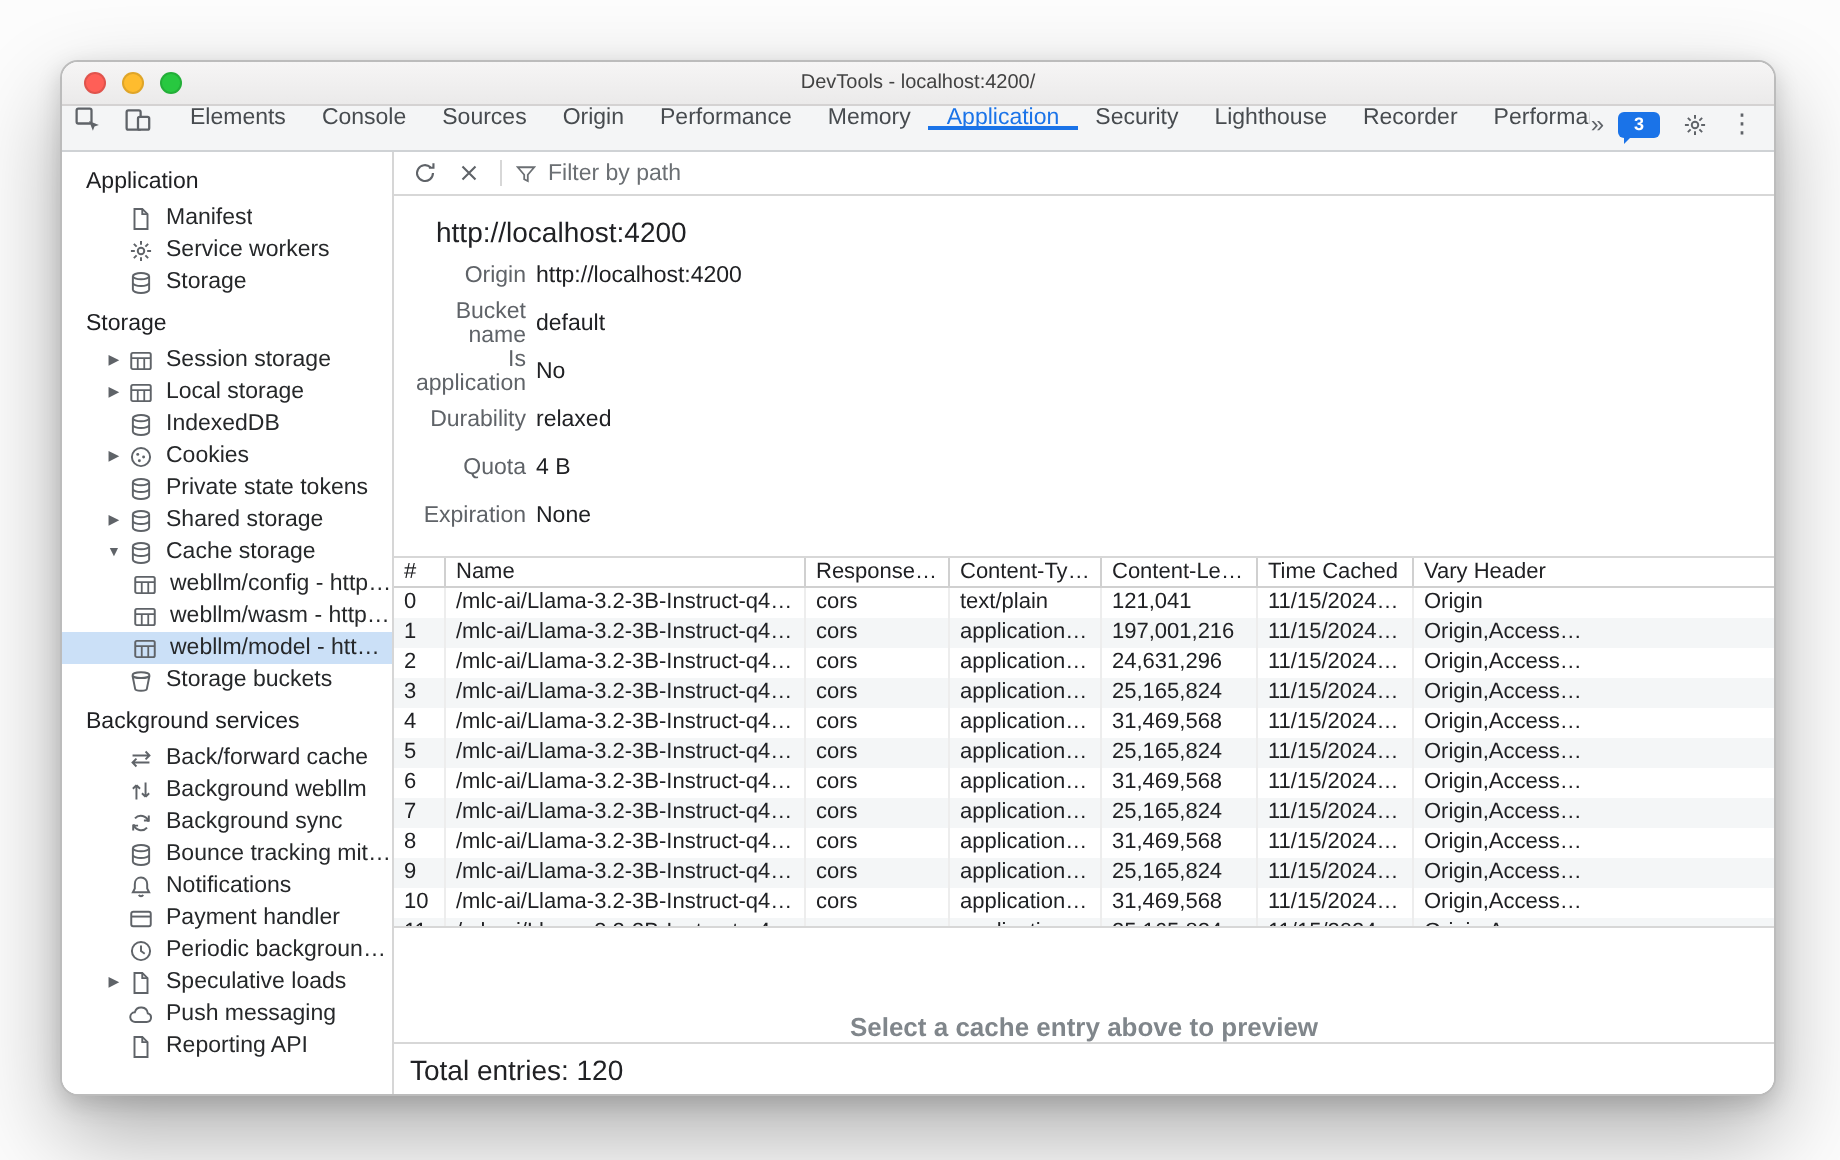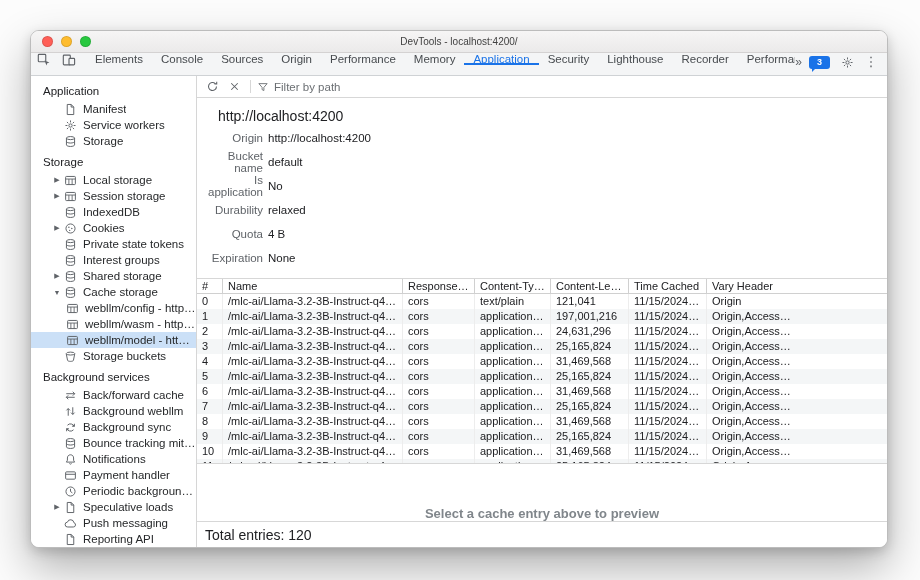--- a/index.html
+++ b/index.html
@@ -186,31 +186,31 @@
         </div>
         <div class="section-title">Storage</div>
         <div class="tree-row">
           <span class="tw">▶</span>
           <span class="ic">
             <svg viewBox="0 0 16 16">
               <rect x="2" y="3" width="12" height="10" rx="1" stroke="#5f6368" stroke-width="1.2" fill="none"></rect>
               <path d="M2 6.2h12M6 6.2V13M10 6.2V13" stroke="#5f6368" stroke-width="1.1" fill="none"></path>
             </svg>
           </span>
-          <span class="lbl">Local storage</span>
+          <span class="lbl">Session storage</span>
         </div>
         <div class="tree-row">
           <span class="tw">▶</span>
           <span class="ic">
             <svg viewBox="0 0 16 16">
               <rect x="2" y="3" width="12" height="10" rx="1" stroke="#5f6368" stroke-width="1.2" fill="none"></rect>
               <path d="M2 6.2h12M6 6.2V13M10 6.2V13" stroke="#5f6368" stroke-width="1.1" fill="none"></path>
             </svg>
           </span>
-          <span class="lbl">Session storage</span>
+          <span class="lbl">Local storage</span>
         </div>
         <div class="tree-row">
           <span class="tw"></span>
           <span class="ic">
             <svg viewBox="0 0 16 16">
               <ellipse cx="8" cy="3.8" rx="5" ry="1.9" stroke="#5f6368" stroke-width="1.2" fill="none"></ellipse>
               <path d="M3 3.8v8.4c0 1 2.2 1.9 5 1.9s5-.9 5-1.9V3.8" stroke="#5f6368" stroke-width="1.2" fill="none"></path>
               <path d="M3 8c0 1 2.2 1.9 5 1.9S13 9 13 8" stroke="#5f6368" stroke-width="1.2" fill="none"></path>
             </svg>
           </span>
@@ -231,31 +231,20 @@
         <div class="tree-row">
           <span class="tw"></span>
           <span class="ic">
             <svg viewBox="0 0 16 16">
               <ellipse cx="8" cy="3.8" rx="5" ry="1.9" stroke="#5f6368" stroke-width="1.2" fill="none"></ellipse>
               <path d="M3 3.8v8.4c0 1 2.2 1.9 5 1.9s5-.9 5-1.9V3.8" stroke="#5f6368" stroke-width="1.2" fill="none"></path>
               <path d="M3 8c0 1 2.2 1.9 5 1.9S13 9 13 8" stroke="#5f6368" stroke-width="1.2" fill="none"></path>
             </svg>
           </span>
           <span class="lbl">Private state tokens</span>
-        </div>
-        <div class="tree-row">
-          <span class="tw"></span>
-          <span class="ic">
-            <svg viewBox="0 0 16 16">
-              <ellipse cx="8" cy="3.8" rx="5" ry="1.9" stroke="#5f6368" stroke-width="1.2" fill="none"></ellipse>
-              <path d="M3 3.8v8.4c0 1 2.2 1.9 5 1.9s5-.9 5-1.9V3.8" stroke="#5f6368" stroke-width="1.2" fill="none"></path>
-              <path d="M3 8c0 1 2.2 1.9 5 1.9S13 9 13 8" stroke="#5f6368" stroke-width="1.2" fill="none"></path>
-            </svg>
-          </span>
-          <span class="lbl">Interest groups</span>
         </div>
         <div class="tree-row">
           <span class="tw">▶</span>
           <span class="ic">
             <svg viewBox="0 0 16 16">
               <ellipse cx="8" cy="3.8" rx="5" ry="1.9" stroke="#5f6368" stroke-width="1.2" fill="none"></ellipse>
               <path d="M3 3.8v8.4c0 1 2.2 1.9 5 1.9s5-.9 5-1.9V3.8" stroke="#5f6368" stroke-width="1.2" fill="none"></path>
               <path d="M3 8c0 1 2.2 1.9 5 1.9S13 9 13 8" stroke="#5f6368" stroke-width="1.2" fill="none"></path>
             </svg>
           </span>

